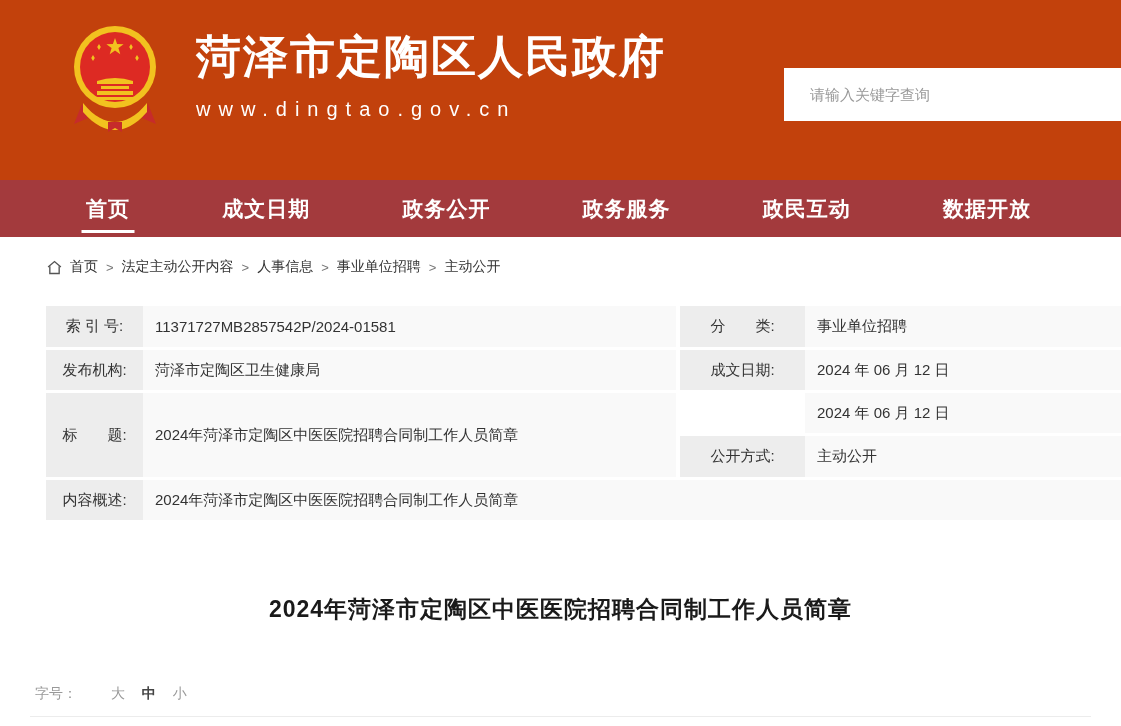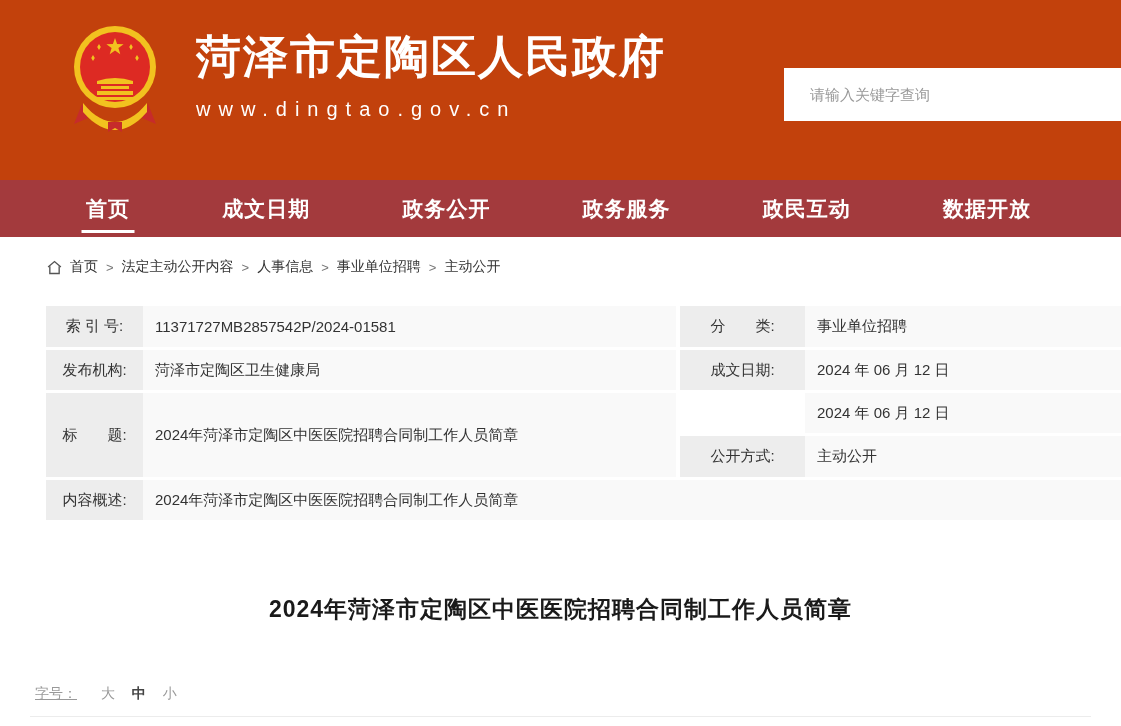--- a/index.html
+++ b/index.html
@@ -48,21 +48,21 @@
   .c-l3l{grid-area:3/1/5/2} .c-l3v{grid-area:3/2/5/3}
   .c-r3l{grid-area:3/4} .c-r3v{grid-area:3/5}
   .c-r4l{grid-area:4/4} .c-r4v{grid-area:4/5}
   .c-l4l{grid-area:5/1} .c-l4v{grid-area:5/2/6/6}
 
   
   .article-title { position:absolute; left:0; top:594px; width:1121px; text-align:center;
                    font-size:23px; font-weight:bold; color:#1a1a1a; letter-spacing:1px; }
   .article-toolbar { position:absolute; left:35px; top:685px; right:30px; height:20px;
                      font-size:14px; color:#999; }
-  .fs-label { margin-right:20px;text-decoration:underline; }
+  .fs-label { margin-right:30px; }
   .fs-opt { color:#999; text-decoration:none; margin-right:13px; cursor:pointer; }
   .fs-opt.selected { color:#444; font-weight:bold; }
   .views { position:absolute; left:550px; top:0; color:#8a8a8a;margin-top:42px; }
   .views .num { margin-left:5px; }
   .bottom-rule { position:absolute; left:30px; top:716px; width:1061px; height:1px; background:#ececec; }
 </style>
 </head>
 <body>
 
 <div class="page">

